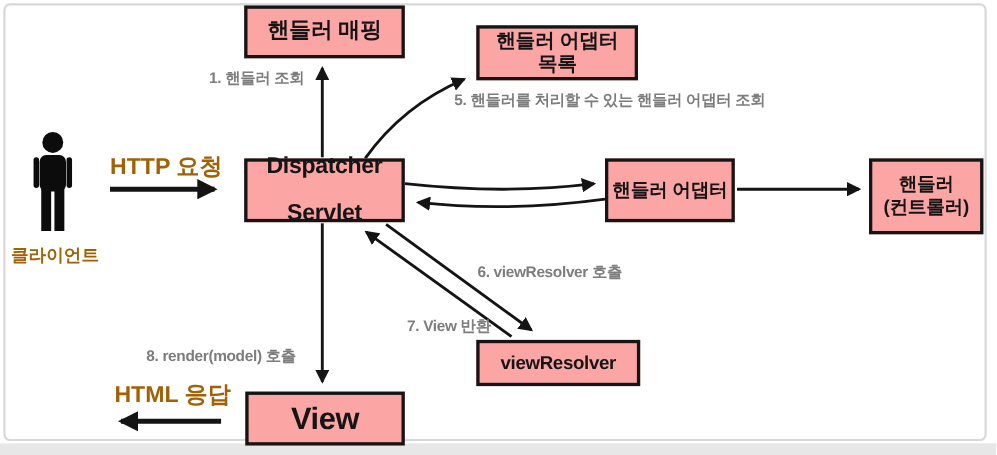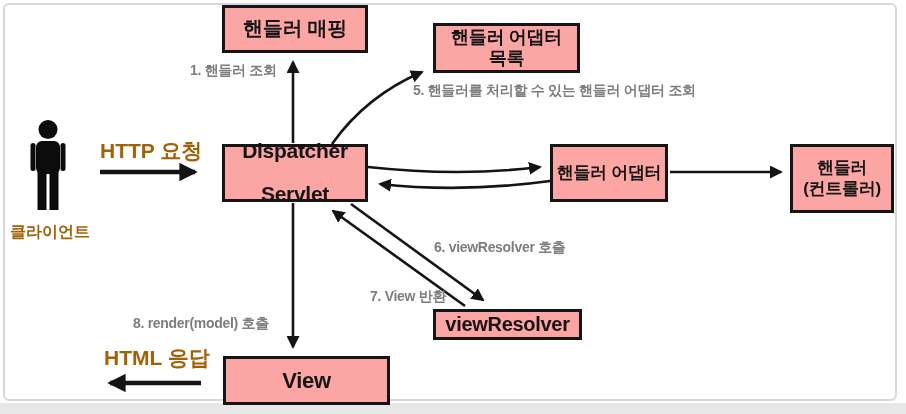--- a/index.html
+++ b/index.html
@@ -23,22 +23,22 @@
     display:flex;flex-direction:column;align-items:center;justify-content:center;
     color:#151515;font-weight:bold;line-height:1.18;
     letter-spacing:-0.3px;
   }
   .box span{display:block;}
   .b-mapping   {left:222px;top:5px;  width:146px;height:48px;font-size:20px;}
   .b-adplist   {left:433px;top:23px; width:147px;height:50px;font-size:18px;}
   .b-dispatcher{left:222px;top:144px;width:146px;height:58px;font-size:21px;gap:18px;}
   .b-adapter   {left:550px;top:144px;width:118px;height:58px;font-size:17px;}
   .b-controller{left:790px;top:144px;width:104px;height:69px;font-size:17px;}
-  .b-vresolver {left:433px;top:309px;width:149px;height:31px;font-size:20px;}
-  .b-view      {left:223px;top:356px;width:167px;height:49px;font-size:22px;}
+  .b-vresolver {left:433px;top:309px;width:149px;height:42px;font-size:17px;}
+  .b-view      {left:223px;top:356px;width:145px;height:49px;font-size:28px;}
   .step{
     position:absolute;z-index:4;color:#7d7d7d;font-weight:bold;
     font-size:14px;white-space:nowrap;letter-spacing:-0.3px;
   }
   .s1{left:190px;top:62px;}
   .s2{left:413px;top:82px;}
   .s3{left:396px;top:140px;}
   .s4{left:676px;top:149px;}
   .s5{left:382px;top:197px;}
   .s6{left:434px;top:239px;}

